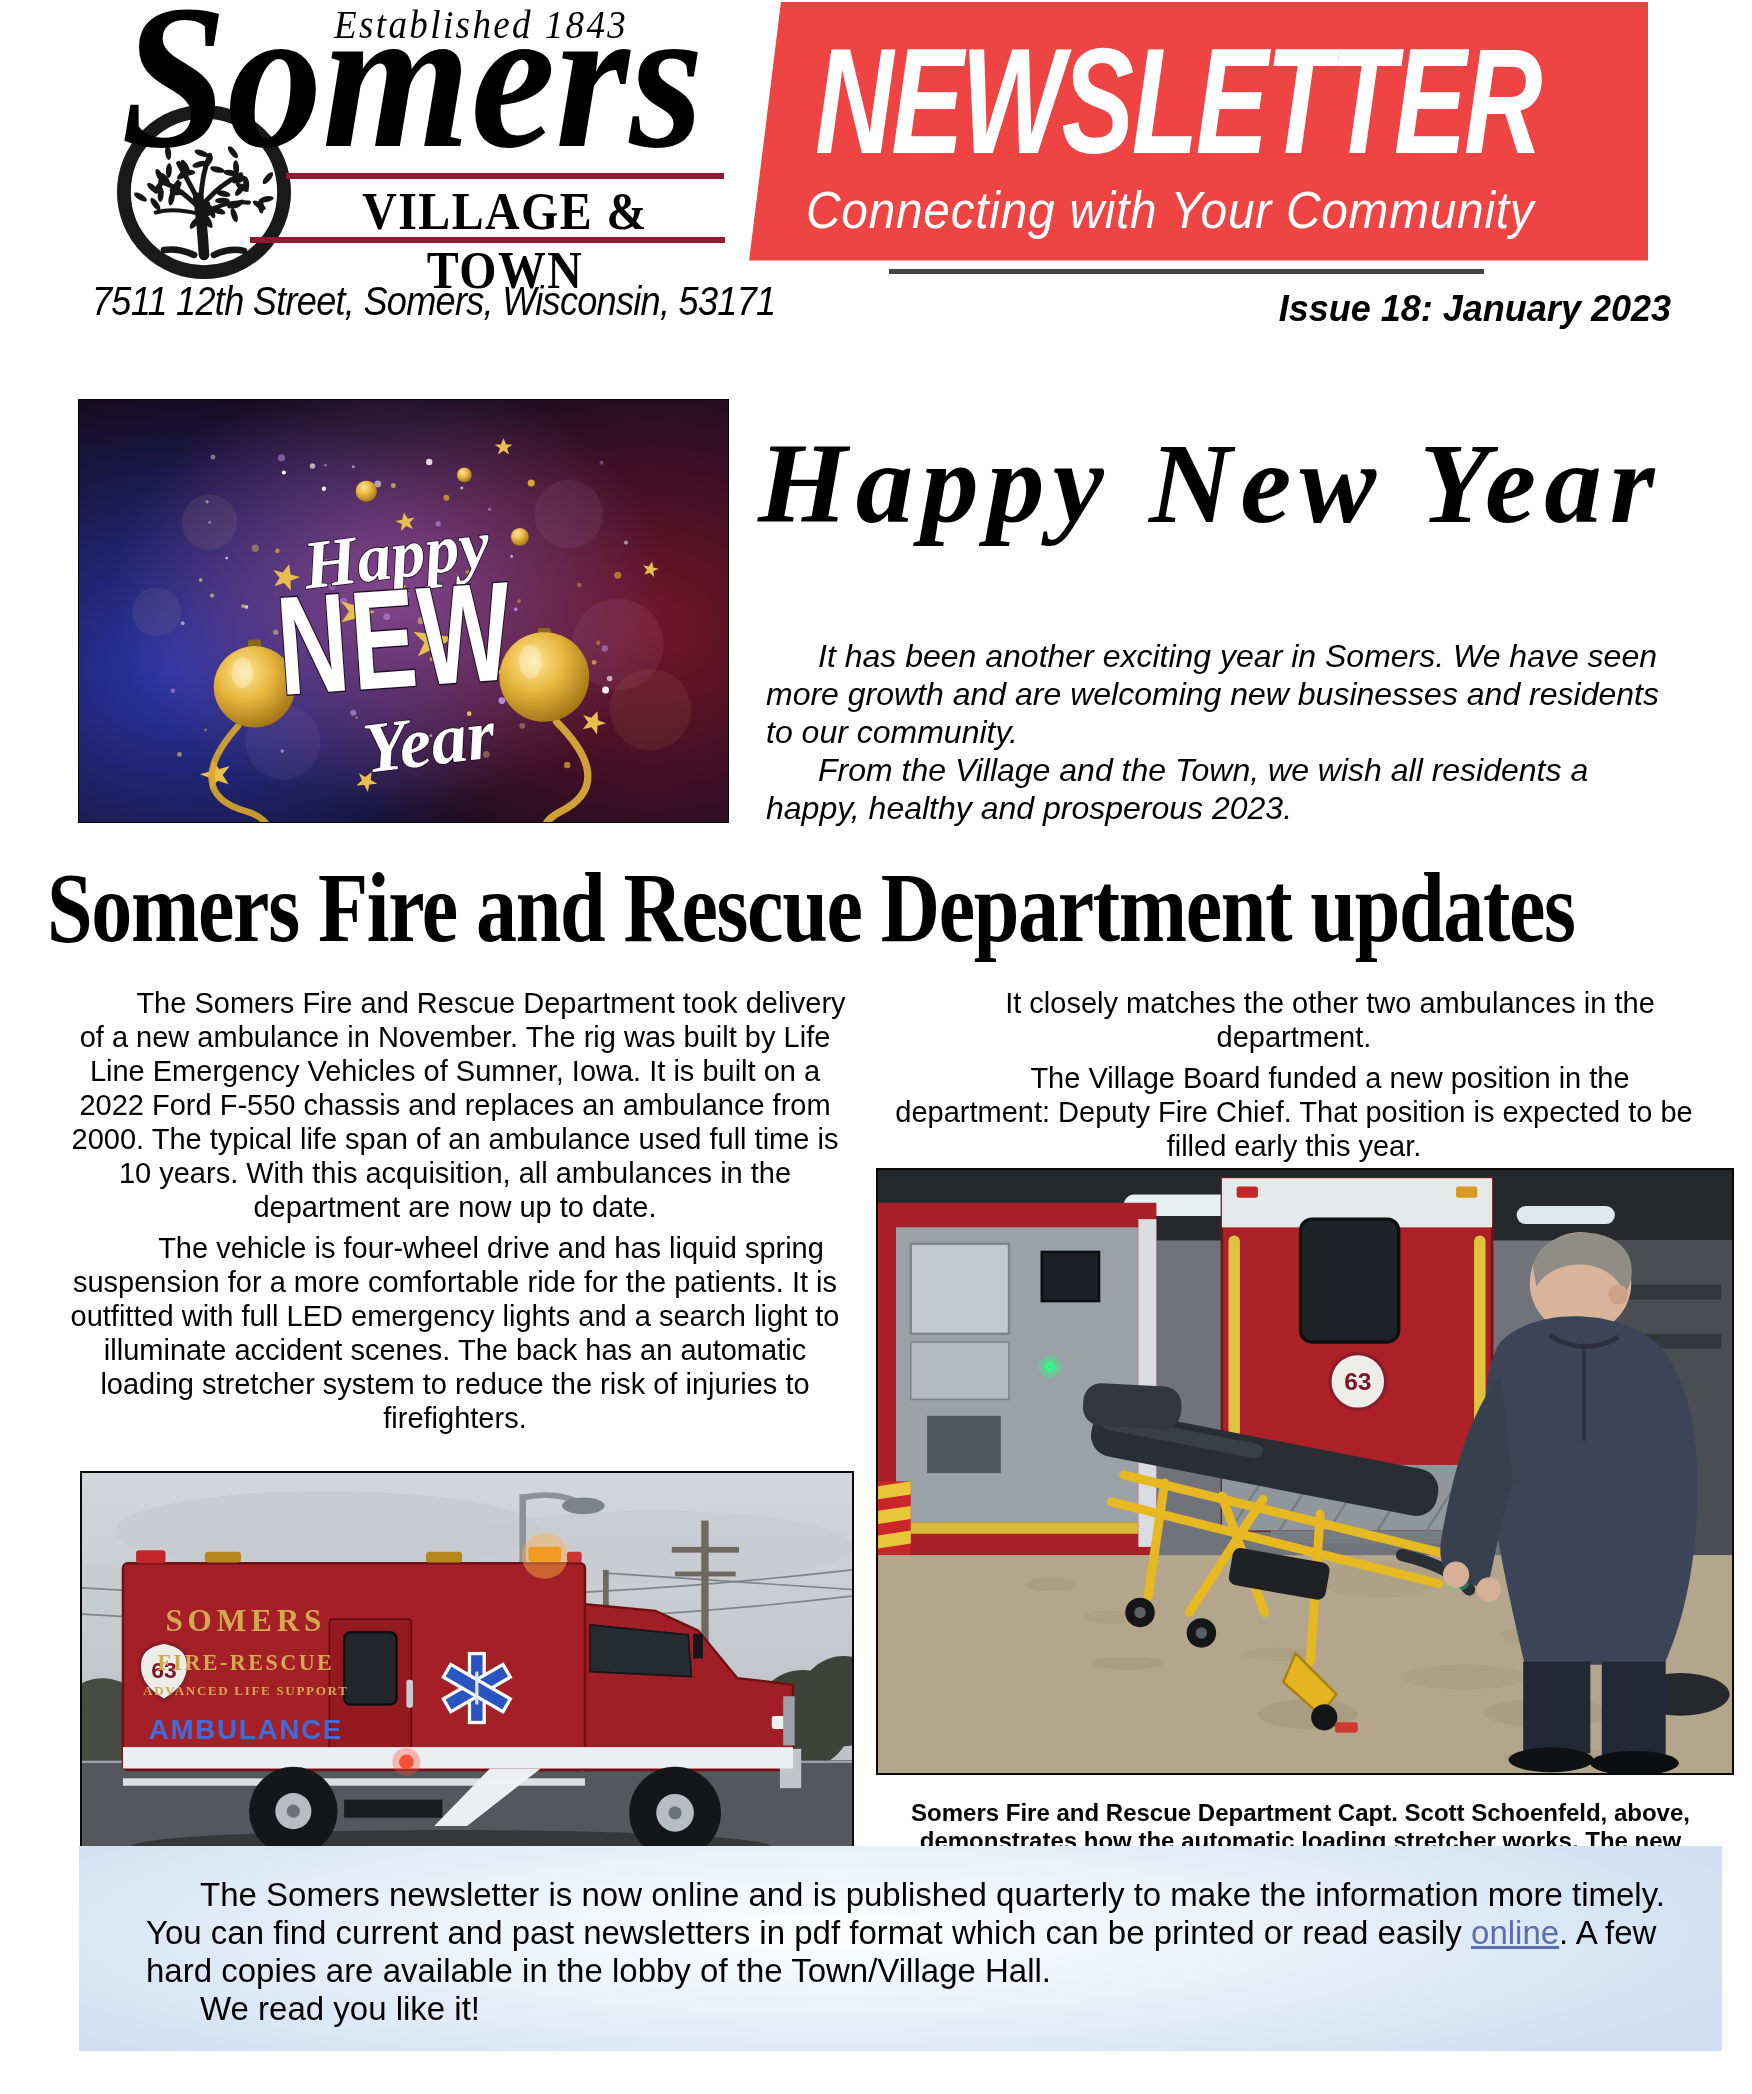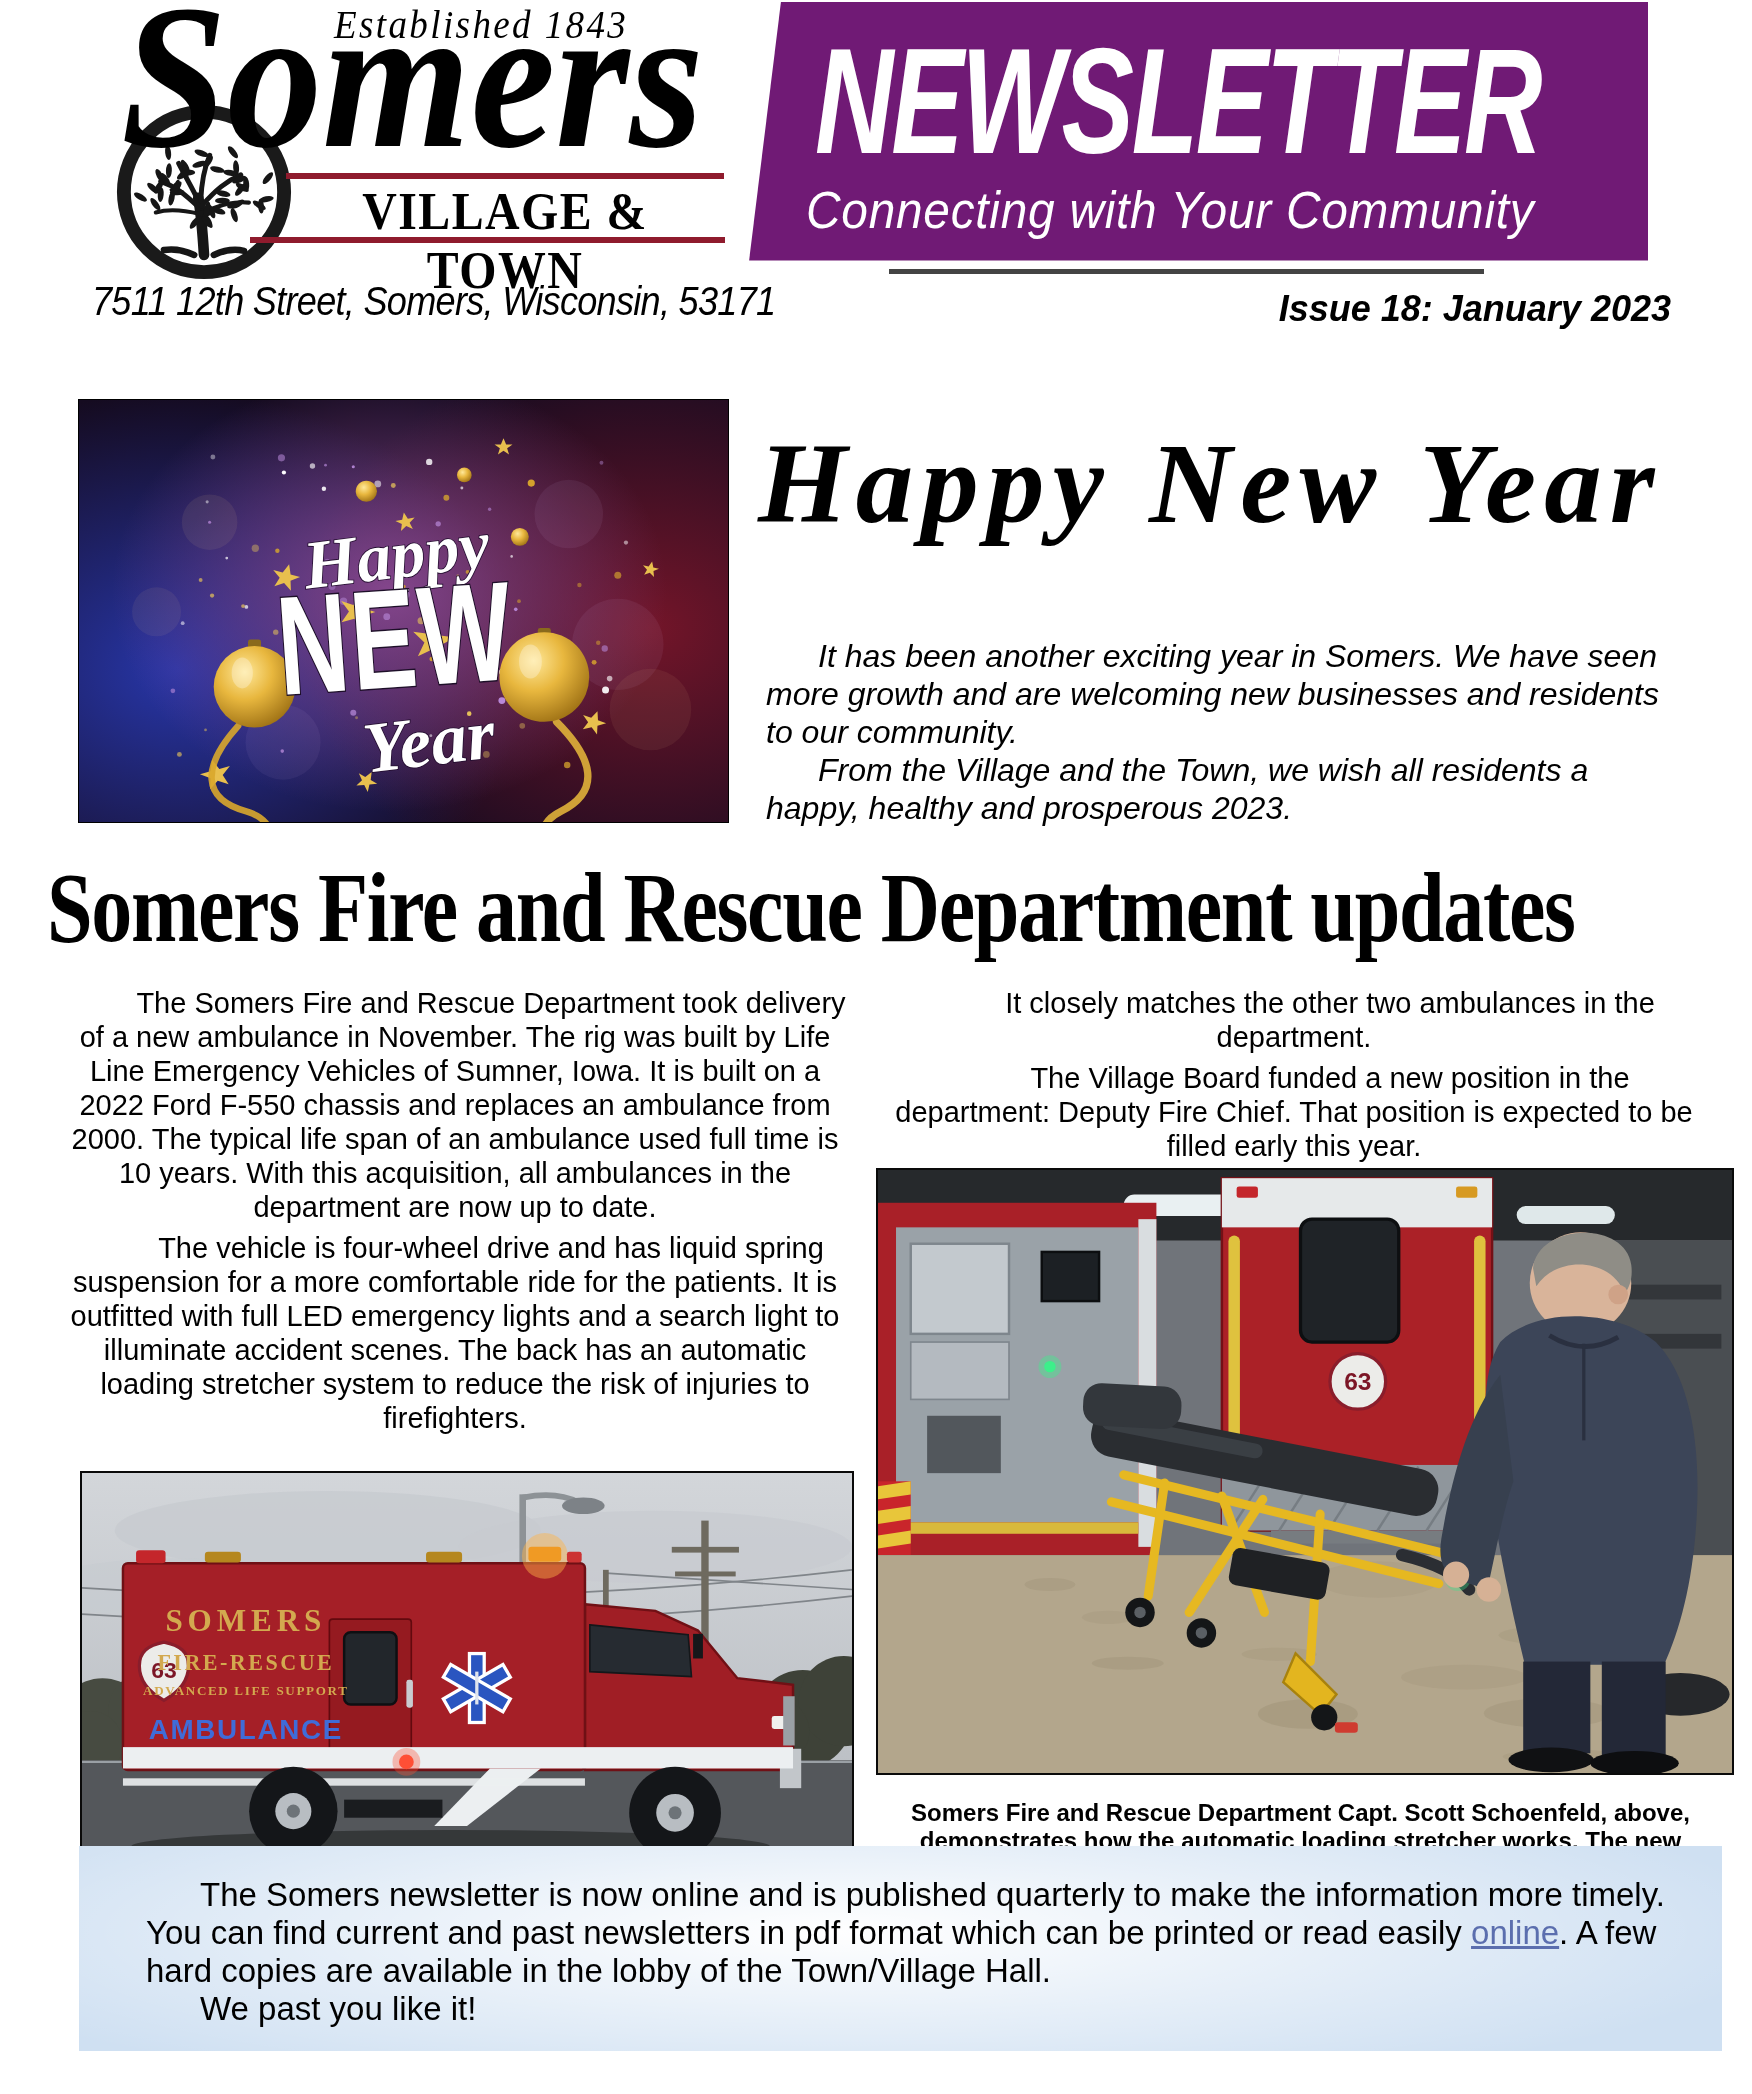--- a/index.html
+++ b/index.html
@@ -15,21 +15,21 @@
   .logo-tree{left:110px;top:98px;width:188px;height:188px;}
   .red-rule{background:#8f1b2d;height:5.7px;}
   .rule-top{left:286px;top:173px;width:438px;}
   .rule-bottom{left:250px;top:237px;width:475px;}
   .logo-sub{left:286px;top:182px;width:438px;text-align:center;font-family:"Liberation Serif",serif;
             font-weight:bold;font-size:52px;letter-spacing:1.6px;transform:scaleX(.92);transform-origin:center top;}
   .address{left:92px;top:278px;font-style:italic;font-size:41px;letter-spacing:-0.8px;
            transform:scaleX(.88);transform-origin:left top;}
 
   
-  .masthead{left:745px;top:1.6px;width:904px;height:260px;background:#701a75;
+  .masthead{left:745px;top:1.6px;width:904px;height:260px;background:#ef4444;
             clip-path:polygon(36px 0,903px 0,903px 259px,4.1px 259px);}
   .mast-title{position:absolute;left:70px;top:23px;color:#fff;font-style:italic;font-weight:bold;
               font-size:151px;line-height:1;letter-spacing:-3.3px;transform:scaleX(.72);transform-origin:left top;
               white-space:nowrap;}
   .mast-tagline{position:absolute;left:61px;top:178px;color:#fff;font-style:italic;font-size:52px;
                 letter-spacing:0.8px;transform:scaleX(.92);transform-origin:left top;white-space:nowrap;}
   .mast-shadow{left:889px;top:269px;width:595px;height:4.9px;background:#151515;opacity:.8;}
   .issue-line{right:105px;top:288px;font-weight:bold;font-style:italic;font-size:36px;}
 
   
@@ -514,17 +514,17 @@
         <circle cx="706" cy="494" r="16" fill="#d6b195"></circle>
         <circle cx="746" cy="512" r="15" fill="#d6b195"></circle>
       </g>
     </svg>
   </div>
 
   <div class="abs caption">Somers Fire and Rescue Department Capt. Scott Schoenfeld, above, demonstrates how the automatic loading stretcher works. The new ambulance can be seen at left.</div>
 
   <div class="abs footer-box">
     <p><span>The Somers newsletter is now online and is published quarterly to make the information more timely. You can find current and past newsletters in pdf format which can be printed or read easily </span><a class="footer-link" href="#">online</a><span>. A few hard copies are available in the lobby of the Town/Village Hall.</span></p>
-    <p>We past you like it!</p>
+    <p>We read you like it!</p>
   </div>
 
 </div>
 
 
 </body></html>

